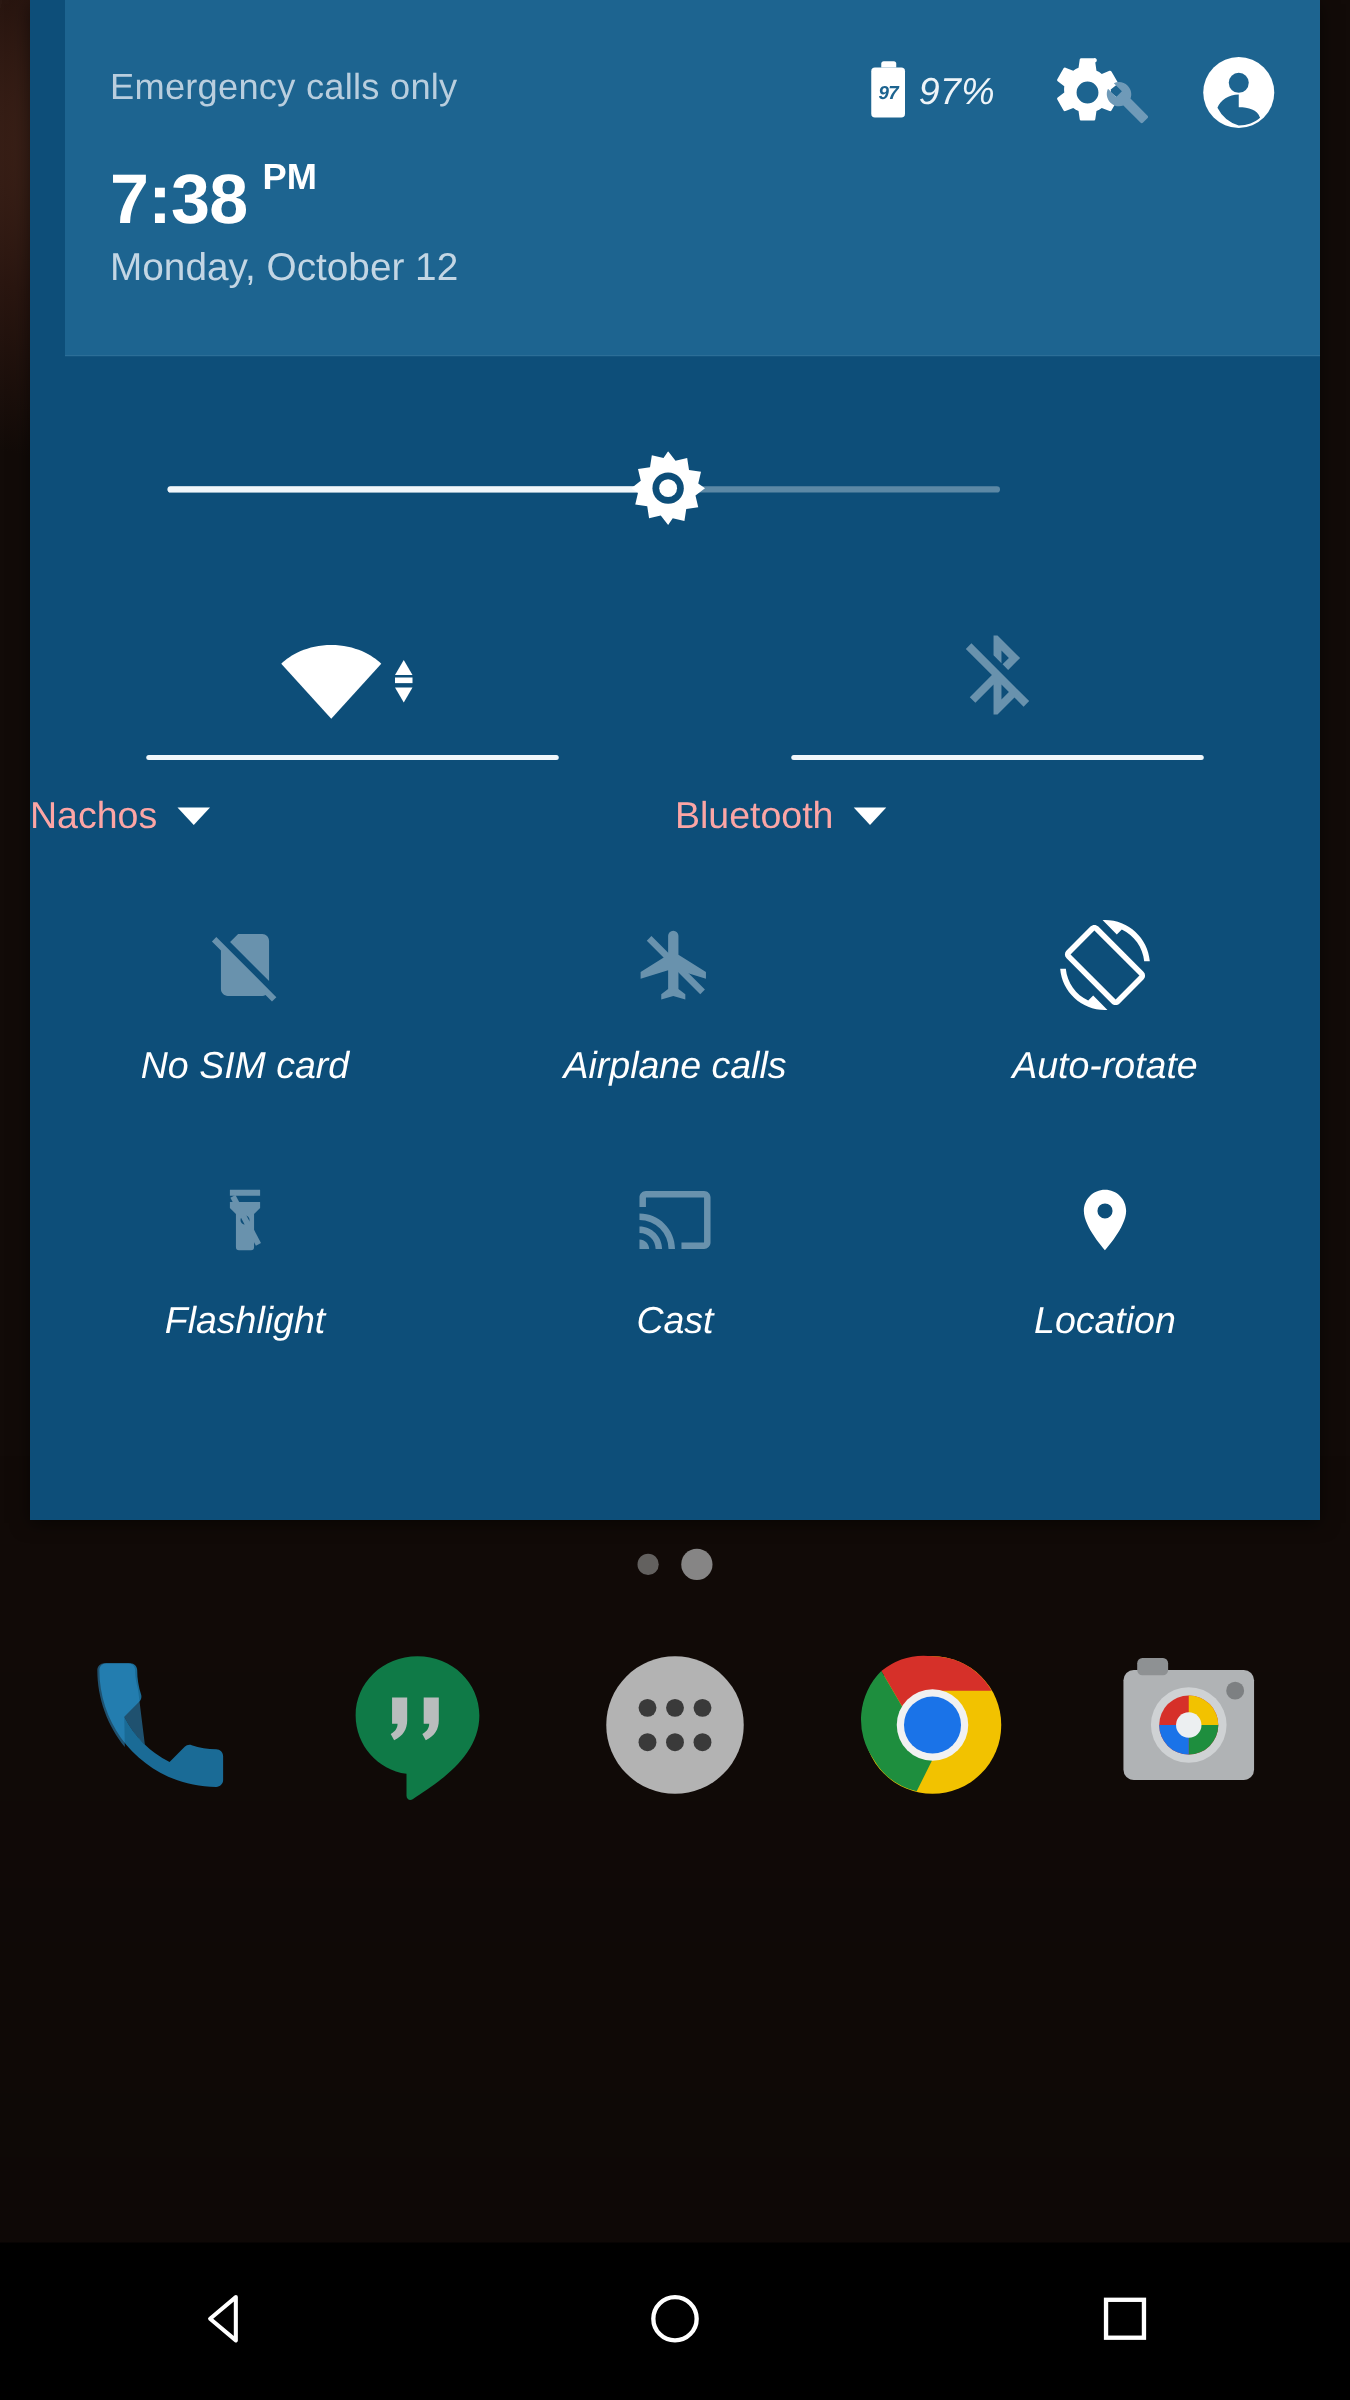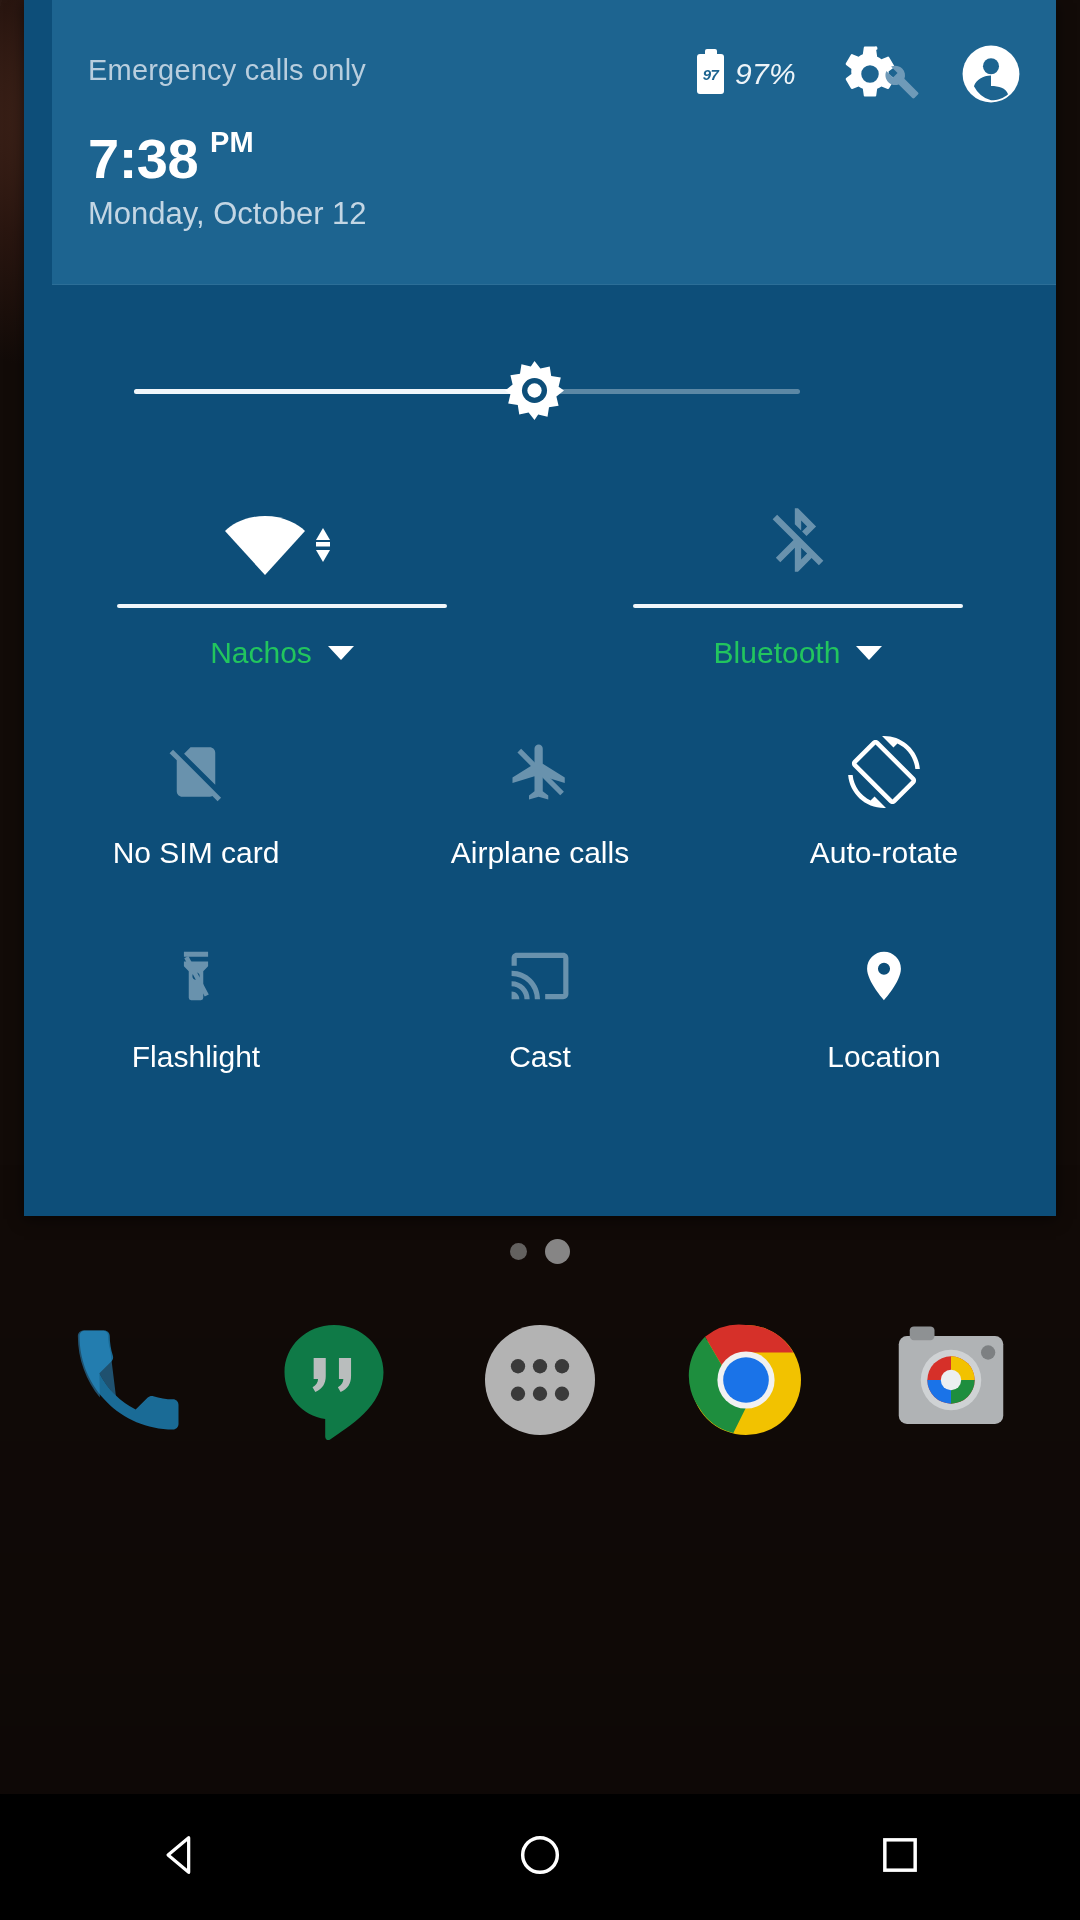--- a/index.html
+++ b/index.html
@@ -109,31 +109,31 @@
   }
   .detail-icon{
     height:120px; display:flex; align-items:center; justify-content:center;
   }
   .detail-divider{
     width:330px; height:4px; background:#f0f6fa;
     margin:4px auto 0; border-radius:2px;
   }
   .detail-label{
     margin-top:28px; display:flex; align-items:center;
-    justify-content:center; gap:16px;
-    font-size:30px; color:#22c55e;
+    gap:16px;
+    font-size:30px; color:#fca5a5;
   }
   .caret{
     width:0;height:0;
     border-left:13px solid transparent;
     border-right:13px solid transparent;
     border-top:14px solid #ffffff;
   }
 
-  .tile-row{ display:flex; margin-top:34px; }
+  .tile-row{ display:flex; margin-top:34px;font-style:italic; }
   .tile{
     width:33.333%; text-align:center;
   }
   .tile-icon{
     height:96px; display:flex; align-items:center; justify-content:center;
   }
   .tile-label{
     margin-top:16px; font-size:30px; color:#ffffff;
   }
 

